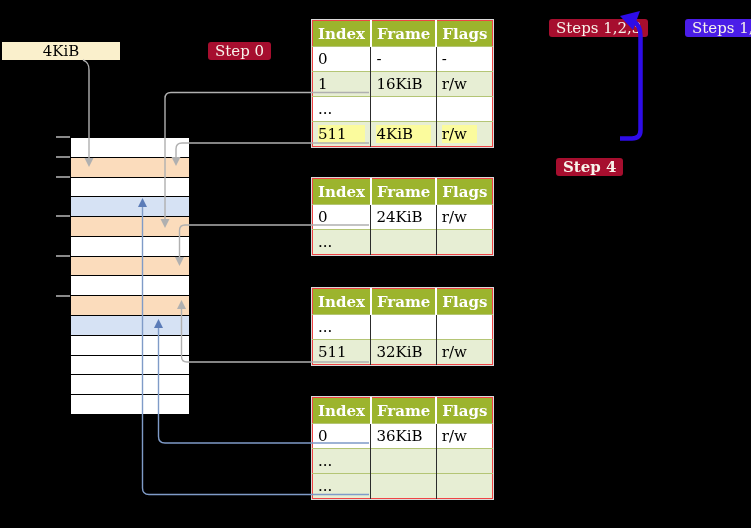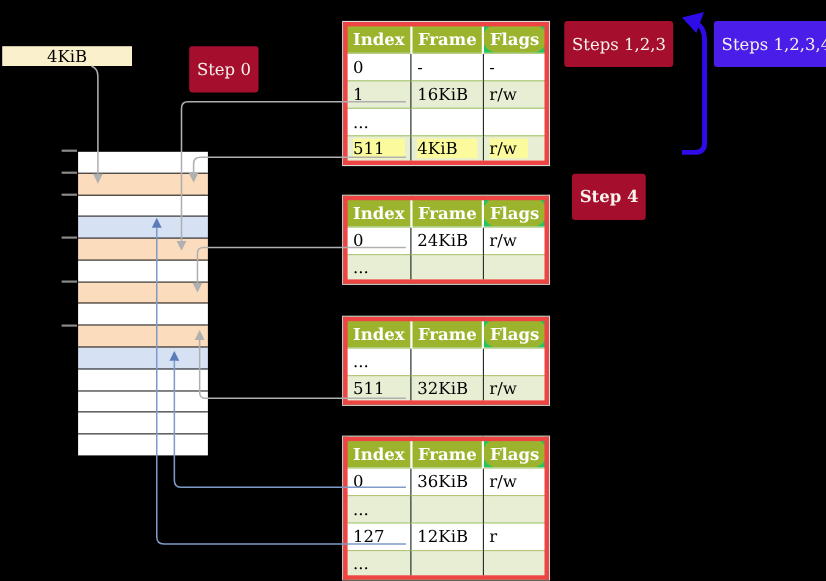--- a/index.html
+++ b/index.html
@@ -19,46 +19,47 @@
   .mem-row.orange { background:#fbdcbc; }
   .mem-row.blue   { background:#d6e2f4; }
   .tick { position:absolute; left:56px; width:14px; height:2px; background:#8a8a8a; }
   
   .lbl { position:absolute; font-size:15px; line-height:18px; white-space:nowrap; }
   #frame-size-label {
     left:2px; top:42px; width:118px; height:18px; background:#faf0cc; color:#000;
     text-align:center;
   }
   .step-lbl {
-    color:#f7f2ea; border-radius:3px; padding:12px 7px; height:18px;
+    color:#f7f2ea; border-radius:3px; padding:0 7px; height:18px;
     background:#a60e2e;
+    margin-left:36px;
   }
   #step0-label  { left:172px; top:42px; }
   #step4-label  { left:520px; top:158px;font-weight:bold; }
   #steps123-label  { left:513px; top:19px; }
   #steps1234-label { left:649px; top:19px; background:#4a1de8; }
   
   .ptable {
     position:absolute; left:312px; border-collapse:collapse;
-    font-size:15px; color:#000; background:#22c55e;
-    border:4px solid #ef4444; box-shadow:0 0 0 1px #d9d9d9;padding-left:44px;
+    font-size:15px; color:#000; background:#ef4444;
+    border:1px solid #ef4444; box-shadow:0 0 0 1px #d9d9d9;padding-left:44px;
   }
   .ptable th {
     background:#9cb42d; color:#fff; font-weight:bold; text-align:left;
     height:26px; padding:0 5px; border-left:2px solid #fff; box-sizing:border-box;
   }
   .ptable th:first-child { border-left:none; }
   .ptable td {
     height:25px; padding:0 5px; box-sizing:border-box;
     border-left:1px solid #2c2c2c; border-top:1px solid #b4c575; background:#fff;
   }
   .ptable td:first-child { border-left:none; }
   .ptable tr:first-child td { border-top:1px solid #f2f2f2; }
   .ptable tr.alt td { background:#e7eed4; }
-  .col-index { width:55px; } .col-frame { width:59px;margin-left:12px; } .col-flags { width:54px;border-radius:13px; }
+  .col-index { width:55px; } .col-frame { width:59px;margin-left:12px; } .col-flags { width:54px; }
   #table-l4 { top:20px; } #table-l3 { top:178px; } #table-l2 { top:288px; } #table-l1 { top:397px; }
   .hl { background:#fbfb9d; }
   .hl-wide { display:inline-block; width:100%; }
   .hl-fit  { display:inline-block; padding-right:10px; }
   
   #connectors { position:absolute; left:0; top:0; pointer-events:none; }
 </style>
 </head>
 <body>
 
@@ -173,25 +174,20 @@
     <tr>
       <td>0</td>
       <td>36KiB</td>
       <td>r/w</td>
     </tr>
     <tr class="alt">
       <td>...</td>
       <td></td>
       <td></td>
     </tr>
-    <tr>
-      <td>127</td>
-      <td>12KiB</td>
-      <td>r</td>
-    </tr>
     <tr class="alt">
       <td>...</td>
       <td></td>
       <td></td>
     </tr>
   </tbody>
     </table>
 
   <svg id="connectors" width="751" height="528" viewBox="0 0 751 528">
 

